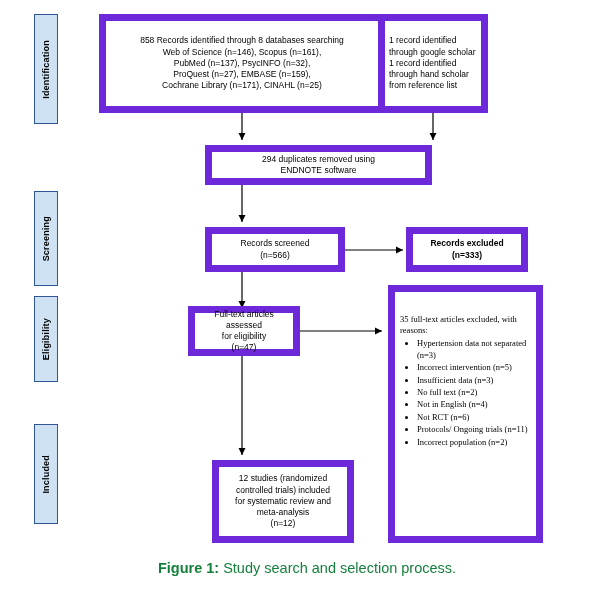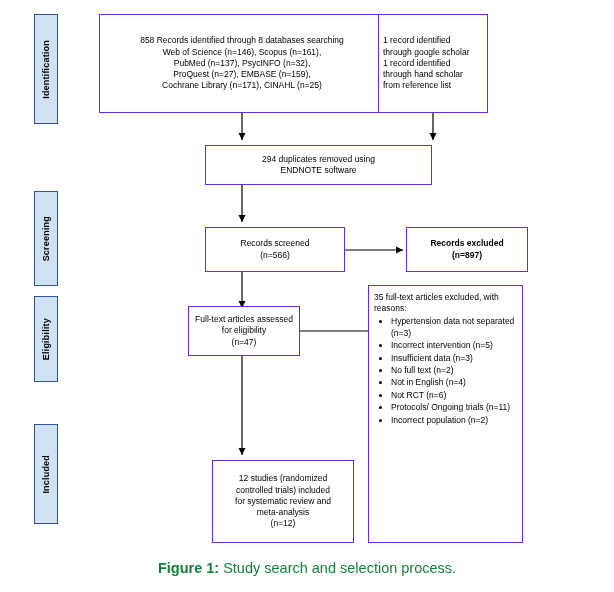--- a/index.html
+++ b/index.html
@@ -35,21 +35,21 @@
     writing-mode: vertical-rl;
     transform: rotate(180deg);
     font-size: 9px;
     font-weight: bold;
     letter-spacing: 0.2px;
     white-space: nowrap;
   }
   .box {
     position: absolute;
     background: #ffffff;
-    border: 1px solid #6d28d9;
+    border: 7px solid #6d28d9;
     box-sizing: border-box;
     font-size: 8.5px;
     line-height: 1.32;
     display: flex;
     flex-direction: column;
     justify-content: center;
     padding: 3px 4px;
   }
   .box .line {
     display: block;
@@ -157,30 +157,30 @@
     <span class="line">ENDNOTE software</span>
   </div>
 
   <div class="box center" style="left:205px; top:227px; width:140px; height:45px;align-items:center;">
     <span class="line">Records screened</span>
     <span class="line">(n=566)</span>
   </div>
 
   <div class="box center" style="left:406px; top:227px; width:122px; height:45px;font-weight:bold;">
     <span class="line">Records excluded</span>
-    <span class="line">(n=897)</span>
+    <span class="line">(n=333)</span>
   </div>
 
   <div class="box center" style="left:188px; top:306px; width:112px; height:50px;">
     <span class="line">Full-text articles assessed</span>
     <span class="line">for eligibility</span>
     <span class="line">(n=47)</span>
   </div>
 
-  <div class="box left" style="left:368px; top:285px; width:155px; height:258px; justify-content:flex-start; padding:6px 5px;">
+  <div class="box left" style="left:388px; top:285px; width:155px; height:258px; justify-content:flex-start; padding:22px 5px;font-family:Liberation Serif, serif;">
     <span class="excl-head">35 full-text articles excluded, with reasons:</span>
     <ul class="excl-list">
       <li>Hypertension data not separated (n=3)</li>
       <li>Incorrect intervention (n=5)</li>
       <li>Insufficient data (n=3)</li>
       <li>No full text (n=2)</li>
       <li>Not in English (n=4)</li>
       <li>Not RCT (n=6)</li>
       <li>Protocols/ Ongoing trials (n=11)</li>
       <li>Incorrect population (n=2)</li>

